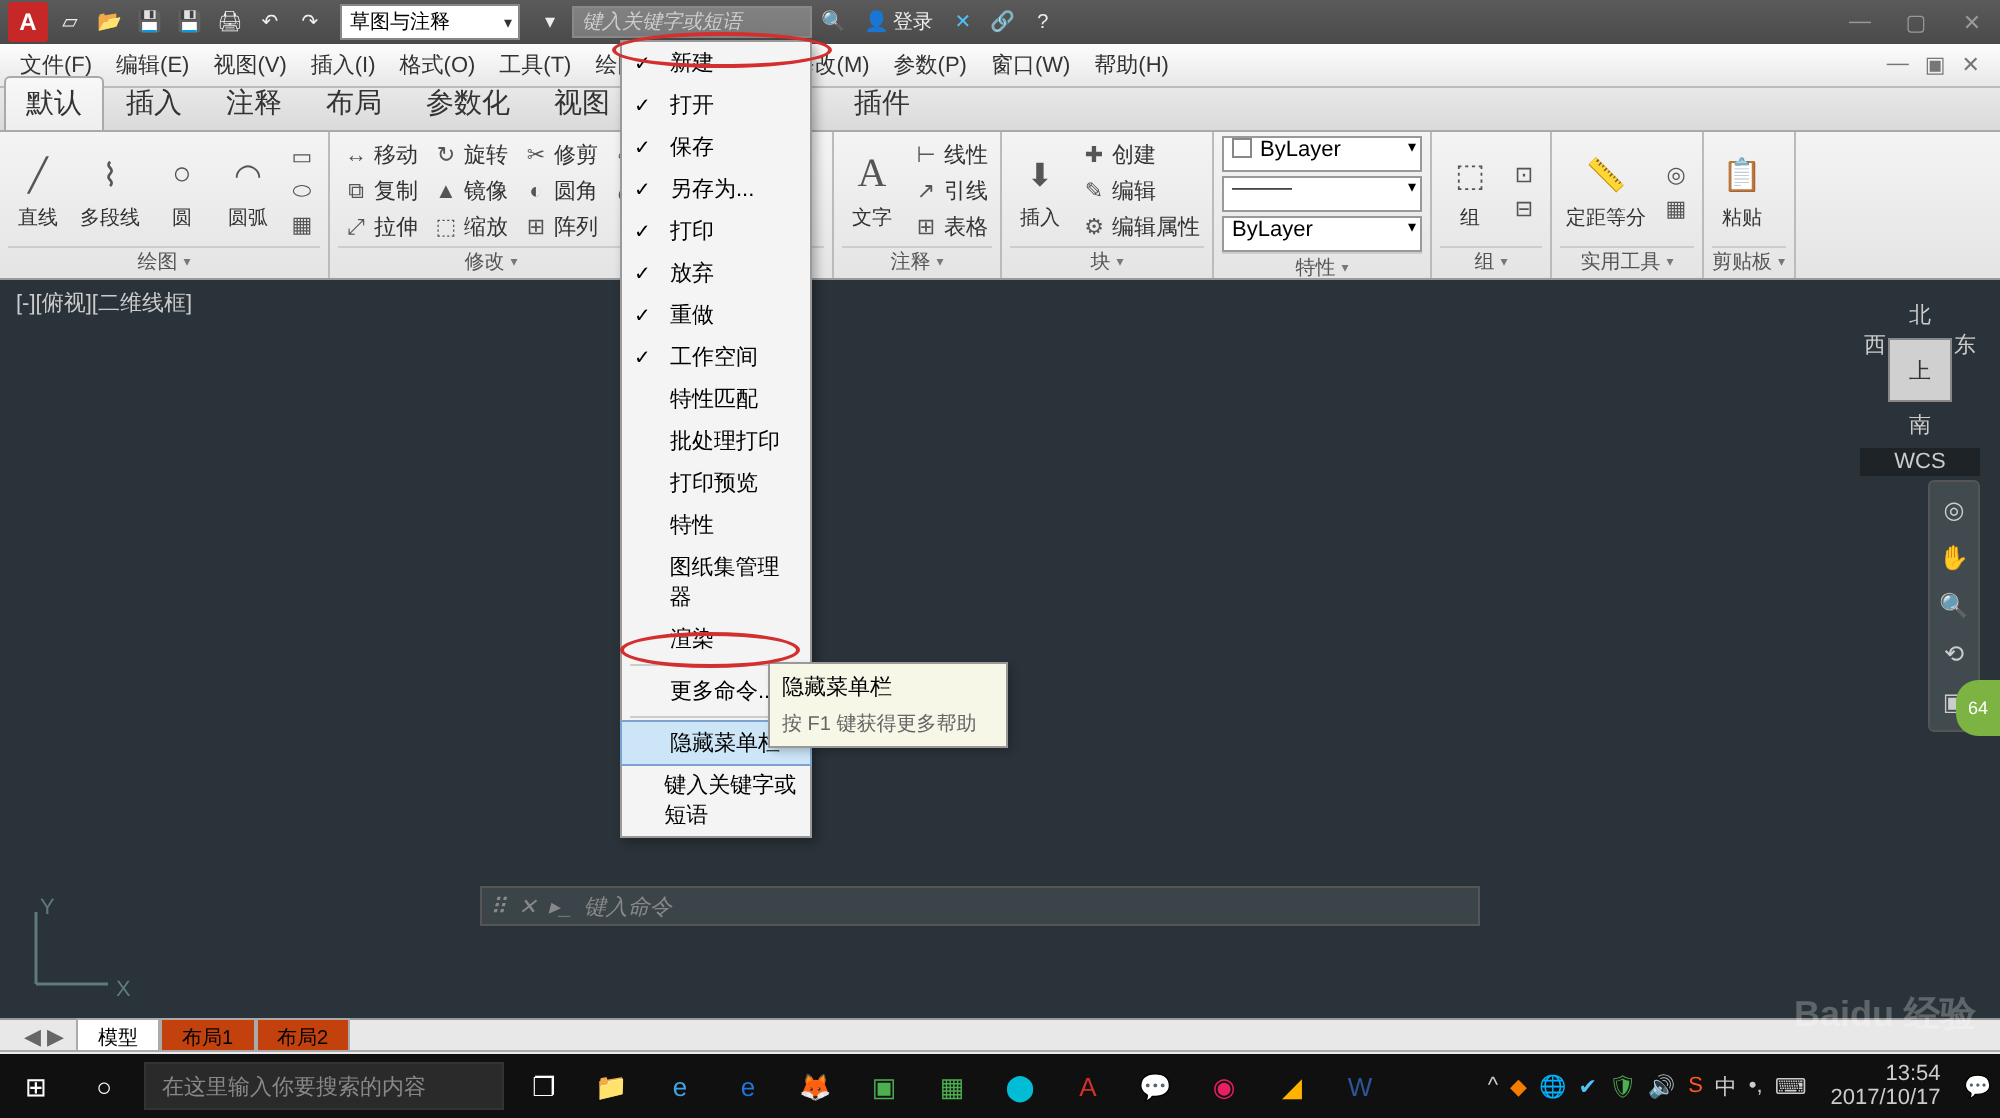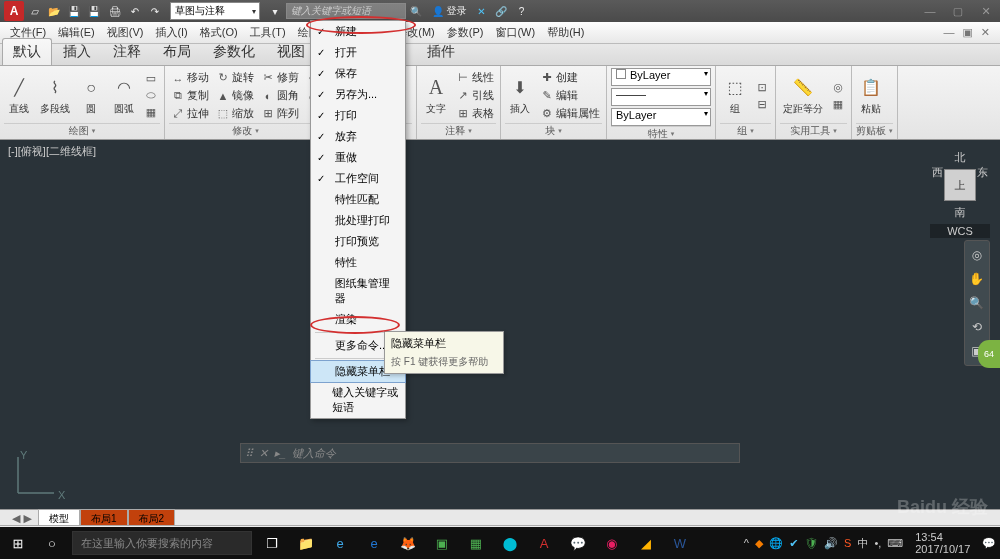--- a/index.html
+++ b/index.html
@@ -42,21 +42,21 @@
 .cmdline{position:absolute;left:240px;bottom:50px;height:20px;width:500px;background:#3a4449;border:1px solid #555;display:flex;align-items:center;padding:0 4px;gap:6px;color:#888;font-style:italic;font-size:10px}
 .model-tabs{position:absolute;bottom:32px;left:0;right:0;height:18px;background:#e8e8e8;border-top:1px solid #999;display:flex;align-items:center;padding:0 6px;gap:0}
 .mtab{padding:2px 10px;font-size:10px;border:1px solid #aaa;background:#c2410c}
 .mtab.active{background:#fff}
 .statusbar{position:absolute;bottom:14px;left:0;right:0;height:20px;background:linear-gradient(#ececec,#dcdcdc);border-top:1px solid #aaa;display:flex;align-items:center;padding:0 4px;gap:4px;font-size:10px;color:#444}
 .st-seg{padding:0 3px;border:1px solid #bbb;height:15px;display:flex;align-items:center;background:#e4e4e4}
 .taskbar{position:absolute;bottom:0;left:0;right:0;height:32px;background:#101010;display:flex;align-items:center;padding:0 4px;gap:6px}
 .tb-btn{width:28px;height:26px;display:flex;align-items:center;justify-content:center;color:#fff;font-size:13px}
 .tb-search{width:180px;height:24px;background:#2a2a2a;color:#888;font-size:11px;display:flex;align-items:center;padding:0 8px;border:1px solid #333}
 .tray{margin-left:auto;display:flex;align-items:center;gap:6px;color:#ccc;font-size:9px}
-.clock{text-align:left;line-height:1.1;padding:0 6px}
+.clock{text-align:right;line-height:1.1;padding:0 6px}
 .dropdown{position:absolute;top:20px;left:310px;width:96px;background:#f4f4f4;border:1px solid #999;box-shadow:2px 2px 5px rgba(0,0,0,.3);z-index:100}
 .dd-header{background:#eaeaea;padding:3px 6px;font-size:11px;border-bottom:1px solid #ccc}
 .dd-item{display:flex;align-items:center;padding:3px 6px;font-size:11px;gap:6px}
 .dd-item .chk{width:12px;font-size:10px}
 .dd-item.hl{background:#cde6f7;border:1px solid #7da2ce;margin:-1px}
 .dd-sep{height:1px;background:#ccc;margin:2px 4px}
 .tooltip{position:absolute;top:331px;left:384px;width:120px;background:#f7f7e8;border:1px solid #999;box-shadow:2px 2px 4px rgba(0,0,0,.2);z-index:101;padding:4px 6px;font-size:11px}
 .tooltip .tt-sub{color:#666;font-size:10px;margin-top:4px}
 .ellipse-red{position:absolute;border:2px solid #d32f2f;border-radius:50%;pointer-events:none;z-index:102}
 .wm{position:absolute;bottom:40px;right:12px;color:rgba(255,255,255,.25);font-size:18px;font-weight:bold;z-index:50}

